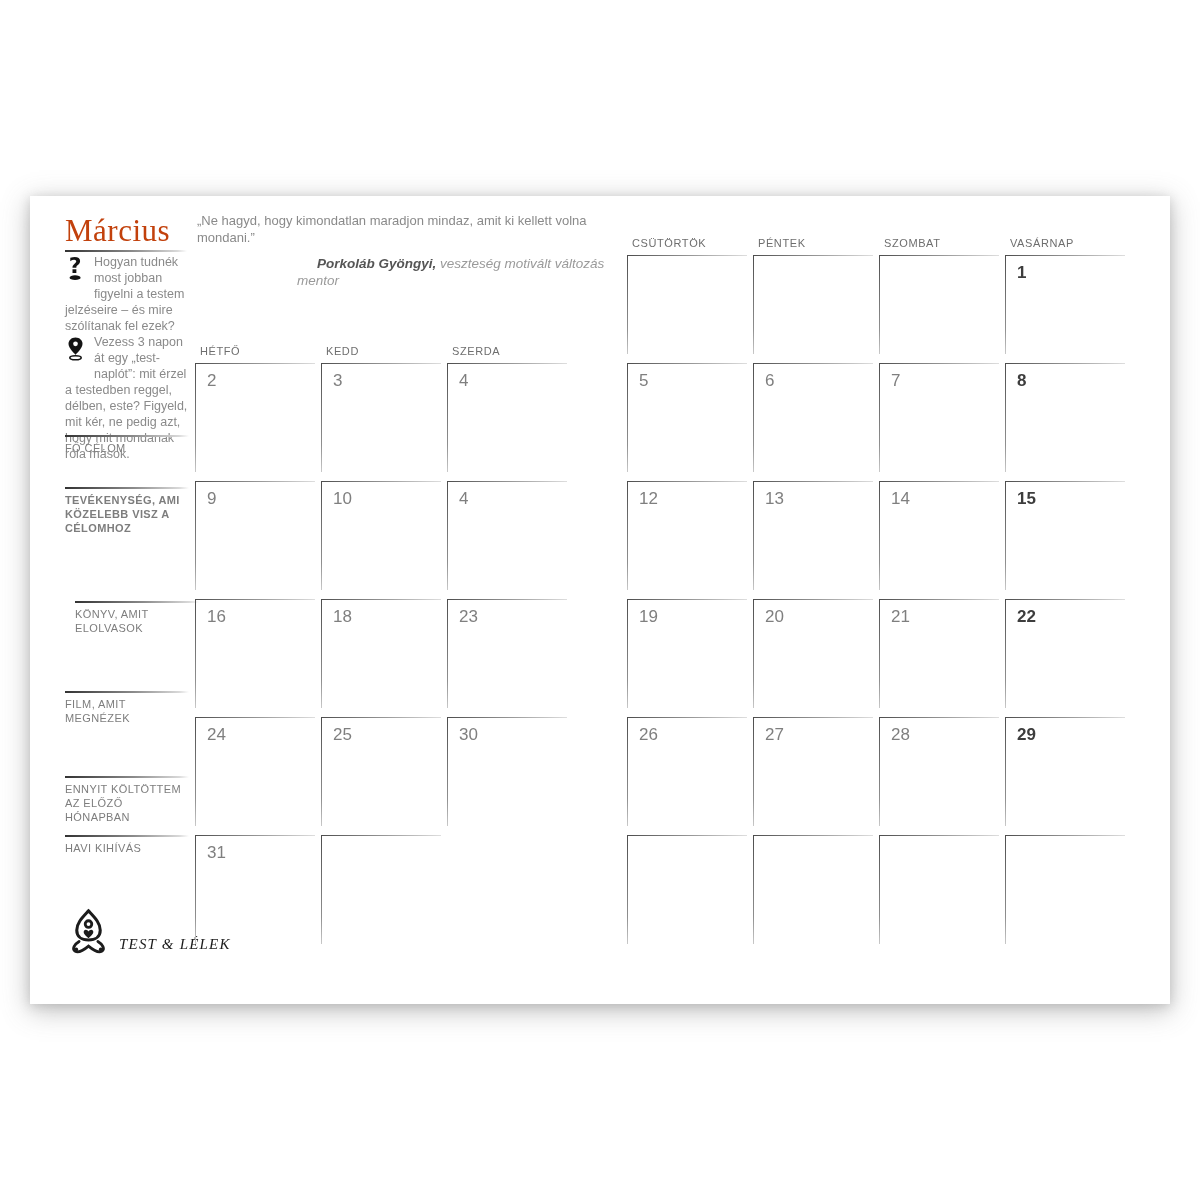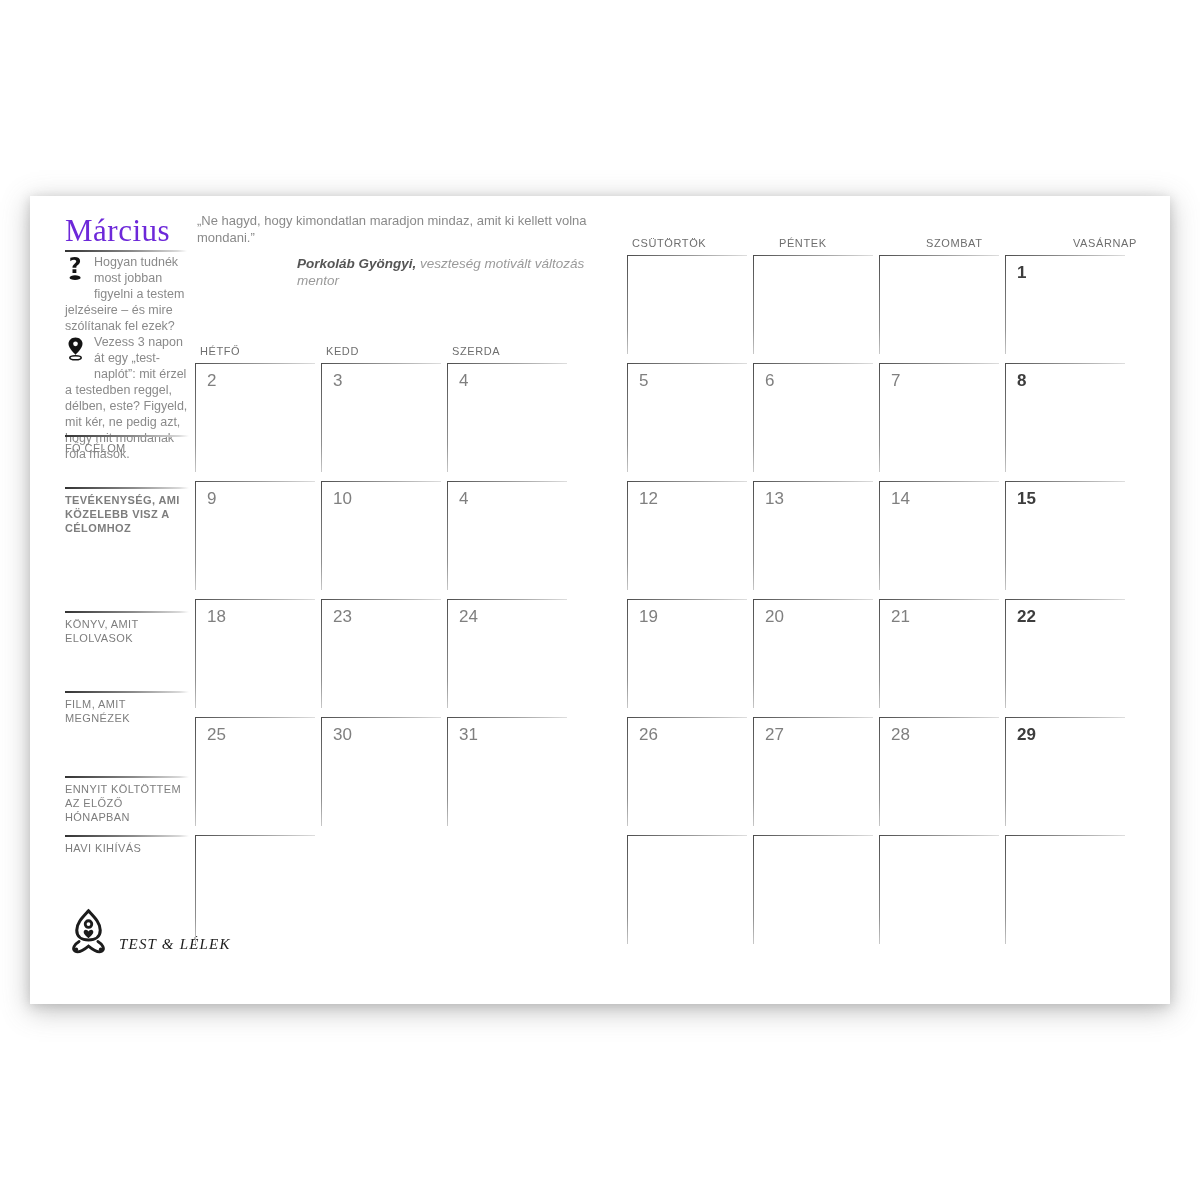--- a/index.html
+++ b/index.html
@@ -1,41 +1,41 @@
 <!DOCTYPE html>
 <html><head>
 <meta charset="utf-8">
 <style>
   html,body{margin:0;padding:0;background:#ffffff;}
   body{width:1200px;height:1200px;position:relative;font-family:"Liberation Sans",sans-serif;-webkit-font-smoothing:antialiased;}
   .page{position:absolute;left:30px;top:196px;width:1140px;height:808px;background:#ffffff;
         box-shadow:0 6px 26px rgba(110,110,110,.45),0 2px 10px rgba(140,140,140,.30);}
   
   .s-title{position:absolute;left:35px;top:18px;width:126px;font-family:"Liberation Serif",serif;
-           font-size:31px;color:#6d28d9;letter-spacing:.5px;line-height:34px;}
+           font-size:31px;color:#c2410c;letter-spacing:.5px;line-height:34px;}
   .rule{height:2px;background:linear-gradient(to right,#333 0%,#8a8a8a 55%,#d9d9d9 92%,rgba(255,255,255,0) 100%);}
   .title-rule{position:absolute;left:35px;top:54px;width:122px;}
   .prompt{position:absolute;left:35px;width:128px;font-size:12.5px;line-height:16px;color:#8a8a8a;}
   .prompt .p-icon{float:left;width:24px;height:30px;margin:1px 5px 2px 0;color:#141414;}
   .prompt svg{display:block;}
   .section{position:absolute;left:35px;width:124px;}
   .section .label{margin-top:4px;font-size:11px;letter-spacing:.4px;line-height:14px;color:#7d7d7d;}
   .logo{position:absolute;left:35px;top:712px;display:flex;align-items:flex-end;}
   .logo .mark{width:47px;height:50px;}
   .logo .brand{font-family:"Liberation Serif",serif;font-style:italic;font-size:15px;letter-spacing:1.2px;
                color:#1c1c1c;margin:0 0 5px 7px;white-space:nowrap;}
   
   .quote{position:absolute;left:167px;top:16px;width:420px;font-size:13px;line-height:17px;color:#8a8a8a;}
   .quote .attr{margin:9px 0 0 100px;font-style:italic;font-size:13.5px;}
-  .quote .author{font-weight:bold;color:#555;}
+  .quote .author{font-weight:bold;color:#555;margin-left:20px;}
   .quote .role{color:#9a9a9a;}
   
   .hdrs{position:absolute;display:grid;}
   .hdrs.left{left:165px;top:149px;grid-template-columns:repeat(3,126px);}
-  .hdrs.right{left:597px;top:41px;grid-template-columns:repeat(4,126px);gap:21px;}
+  .hdrs.right{left:597px;top:41px;grid-template-columns:repeat(4,126px);}
   .hdr{font-size:11px;letter-spacing:.6px;color:#6e6e6e;padding-left:5px;}
   .grid{position:absolute;display:grid;gap:6px;}
   .grid.left{left:165px;top:167px;grid-template-columns:repeat(3,120px);grid-template-rows:repeat(5,112px);}
   .grid.right{left:597px;top:59px;grid-template-columns:repeat(4,120px);grid-template-rows:102px repeat(5,112px);}
   .cell{position:relative;}
   .cell::before{content:"";position:absolute;left:0;top:0;right:0;height:1px;
                 background:linear-gradient(to right,#4d4d4d 0%,#9a9a9a 55%,#dedede 100%);}
   .cell::after{content:"";position:absolute;left:0;top:0;bottom:3px;width:1px;
                background:linear-gradient(to bottom,#4d4d4d 0%,#8f8f8f 75%,#c9c9c9 100%);}
   .cell .num{display:inline-block;padding:8px 0 0 12px;font-size:17px;color:#7f7f7f;}
@@ -73,21 +73,21 @@
     </div>
   <div id="sections">
       <div class="section" style="top: 239px;">
     <div class="rule"></div>
     <div class="label">FŐ CÉLOM</div>
   </div>
       <div class="section" style="top: 291px; font-weight: bold;">
     <div class="rule"></div>
     <div class="label">TEVÉKENYSÉG, AMI KÖZELEBB VISZ A CÉLOMHOZ</div>
   </div>
-      <div class="section" style="top: 415px;">
+      <div class="section" style="top: 405px; margin-left: 10px;">
     <div class="rule"></div>
     <div class="label">KÖNYV, AMIT ELOLVASOK</div>
   </div>
       <div class="section" style="top: 495px;">
     <div class="rule"></div>
     <div class="label">FILM, AMIT MEGNÉZEK</div>
   </div>
       <div class="section" style="top: 580px;">
     <div class="rule"></div>
     <div class="label">ENNYIT KÖLTÖTTEM AZ ELŐZŐ HÓNAPBAN</div>
@@ -129,20 +129,21 @@
       <div class="hdr">SZOMBAT</div>
       <div class="hdr">VASÁRNAP</div>
     </div>
   <div class="grid left" id="grid-left">
       <div class="cell"><span class="num">2</span></div>
       <div class="cell"><span class="num">3</span></div>
       <div class="cell"><span class="num">4</span></div>
       <div class="cell"><span class="num">9</span></div>
       <div class="cell"><span class="num">10</span></div>
       <div class="cell"><span class="num">4</span></div>
+      <div class="cell"><span class="num">16</span></div>
       <div class="cell"><span class="num">18</span></div>
       <div class="cell"><span class="num">23</span></div>
       <div class="cell"><span class="num">24</span></div>
       <div class="cell"><span class="num">25</span></div>
       <div class="cell"><span class="num">30</span></div>
       <div class="cell"><span class="num">31</span></div>
       <div class="cell"><span class="num"></span></div>
     </div>
   <div class="grid right" id="grid-right">
       <div class="cell"><span class="num"></span></div>

